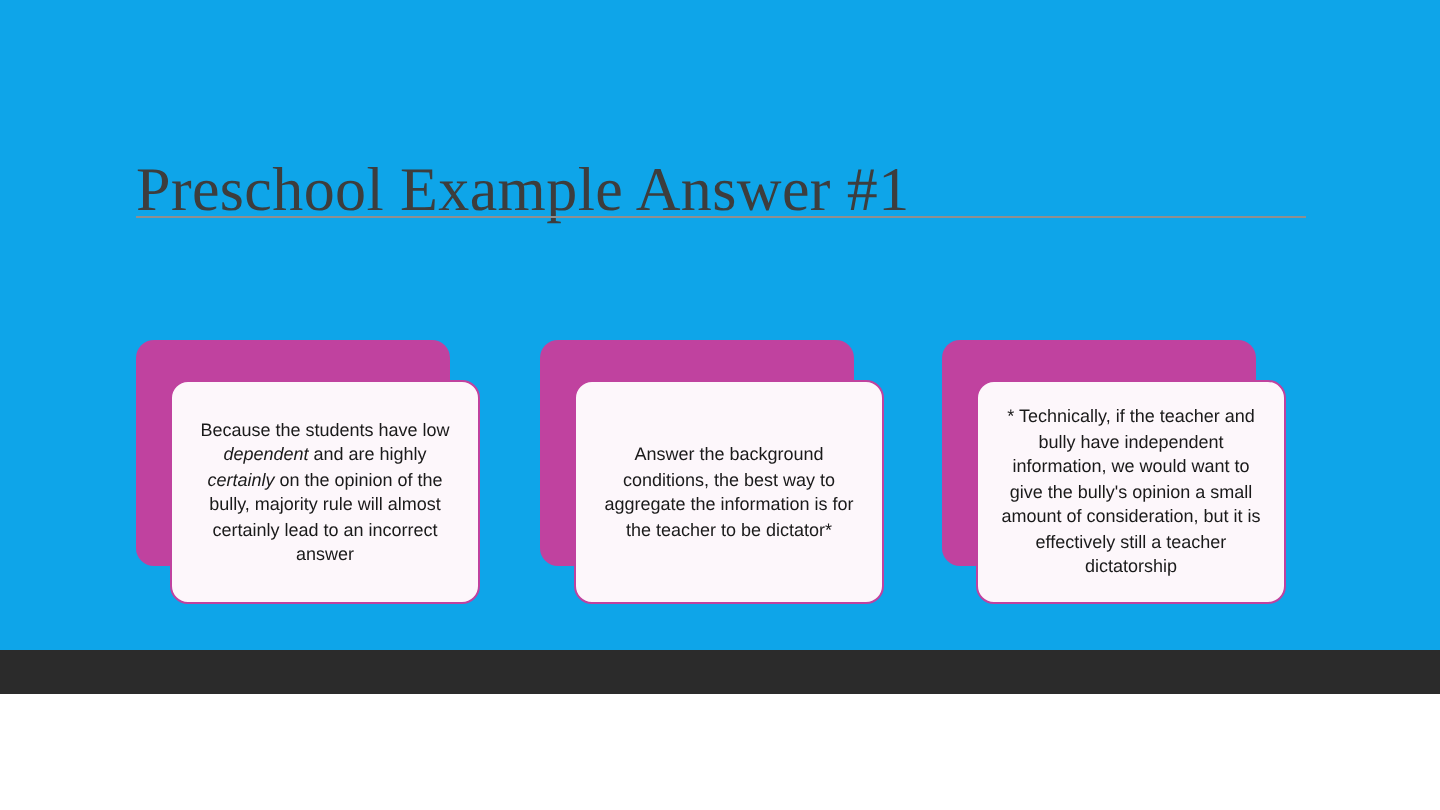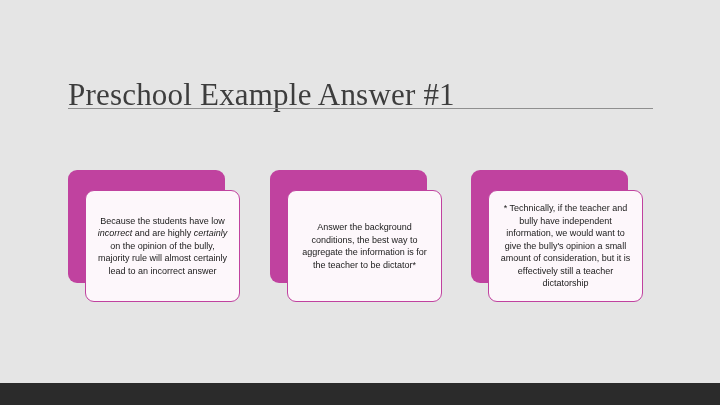--- a/index.html
+++ b/index.html
@@ -9,22 +9,22 @@
   body {
     width: 720px;
     height: 405px;
     background: #ffffff;
     font-family: "Liberation Sans", sans-serif;
     overflow: hidden;
   }
   .slide {
     position: relative;
     width: 720px;
-    height: 405px;
-    background: #e5e5e5;
+    height: 347px;
+    background: #0ea5e9;
   }
   .title {
     position: absolute;
     left: 68px;
     top: 56px;
     width: 600px;
     font-family: "Liberation Serif", serif;
     font-size: 31px;
     font-weight: normal;
     color: #3d3d3d;
@@ -100,21 +100,21 @@
 <div class="slide">
 
   <h1 class="title">Preschool Example Answer #1</h1>
   <div class="title-rule"></div>
 
   <div class="cards">
 
     <div class="card" id="card-1">
       <div class="card-shadow"></div>
       <div class="card-body">
-        <div class="card-text">Because the students have low <em>incorrect</em> and are highly <em>certainly</em> on the opinion of the bully, majority rule will almost certainly lead to an incorrect answer</div>
+        <div class="card-text">Because the students have low <em>dependent</em> and are highly <em>certainly</em> on the opinion of the bully, majority rule will almost certainly lead to an incorrect answer</div>
       </div>
     </div>
 
     <div class="card" id="card-2">
       <div class="card-shadow"></div>
       <div class="card-body">
         <div class="card-text">Answer the background conditions, the best way to aggregate the information is for the teacher to be dictator*</div>
       </div>
     </div>
 

